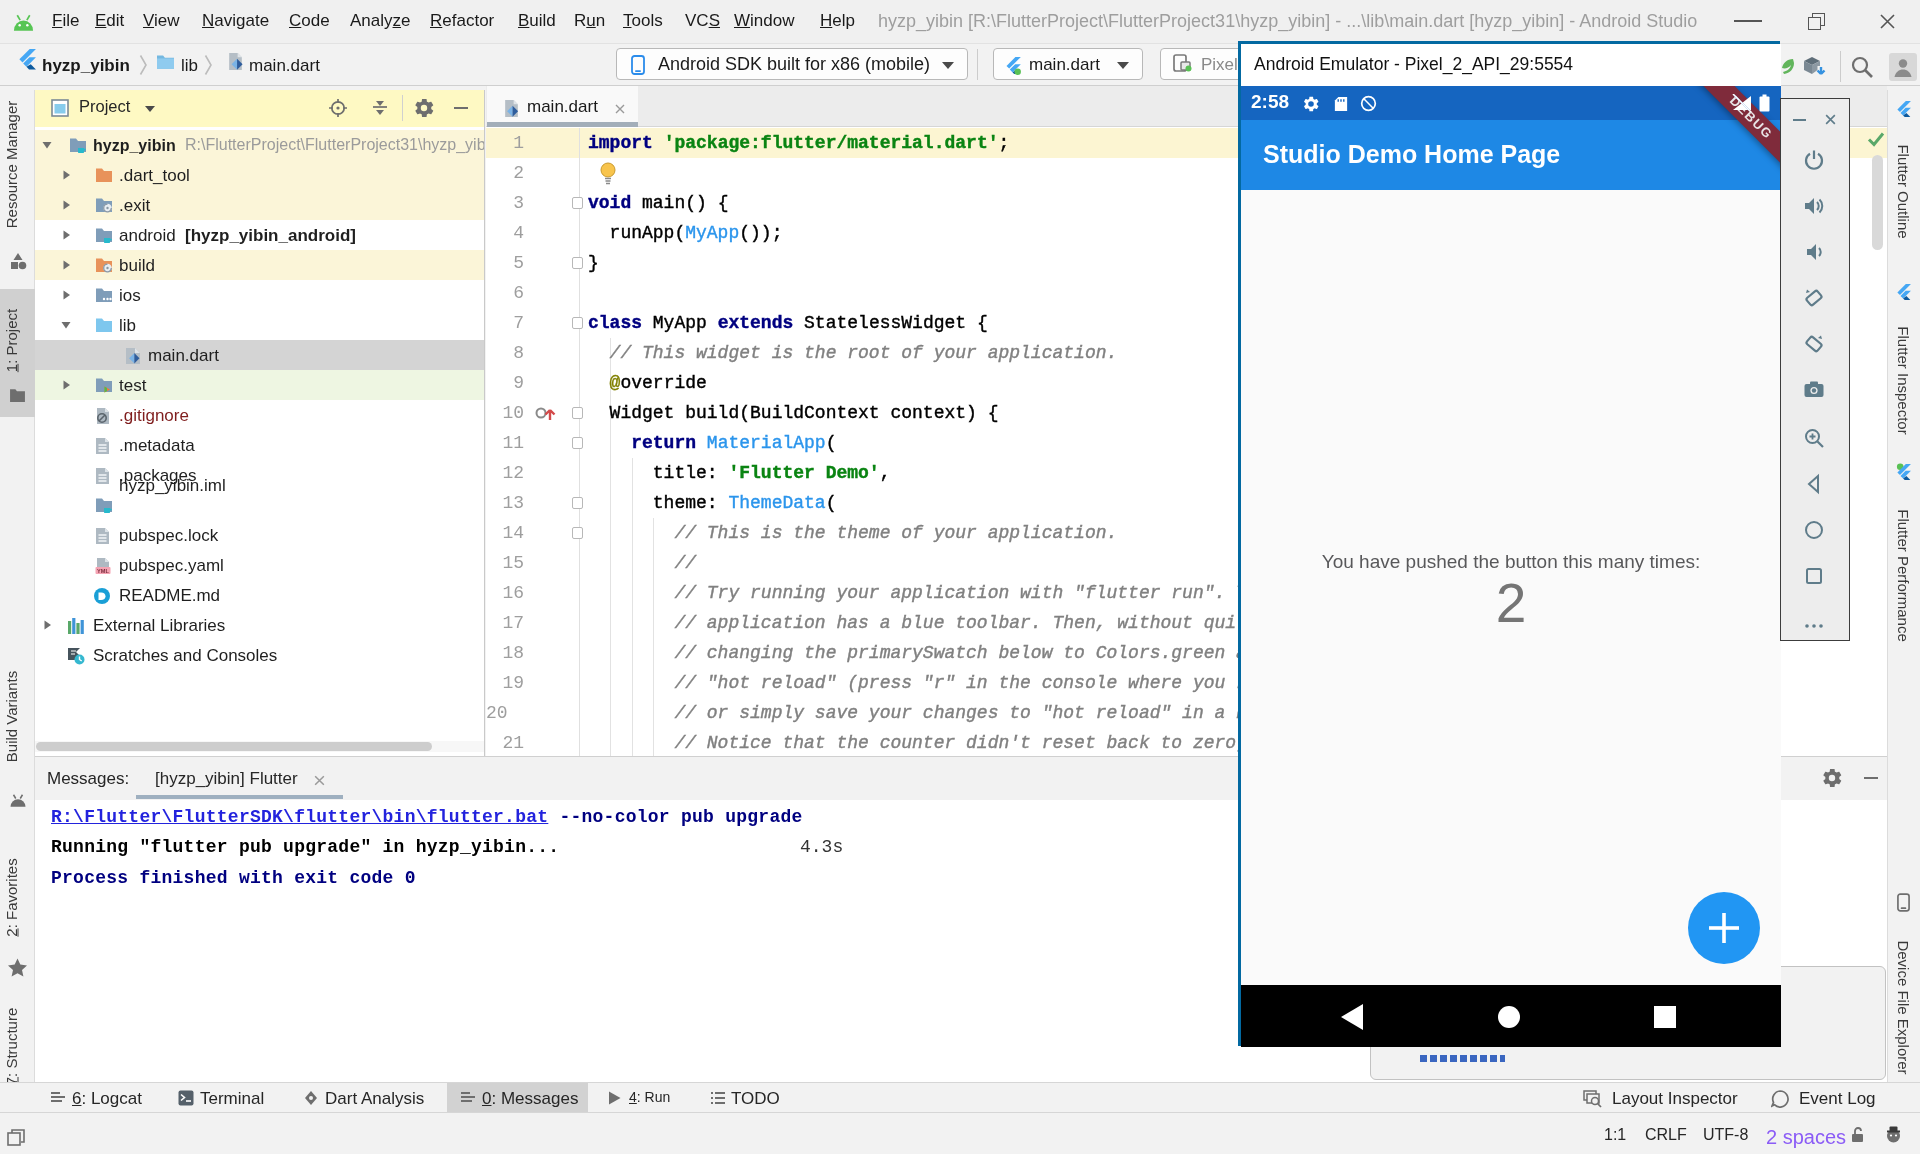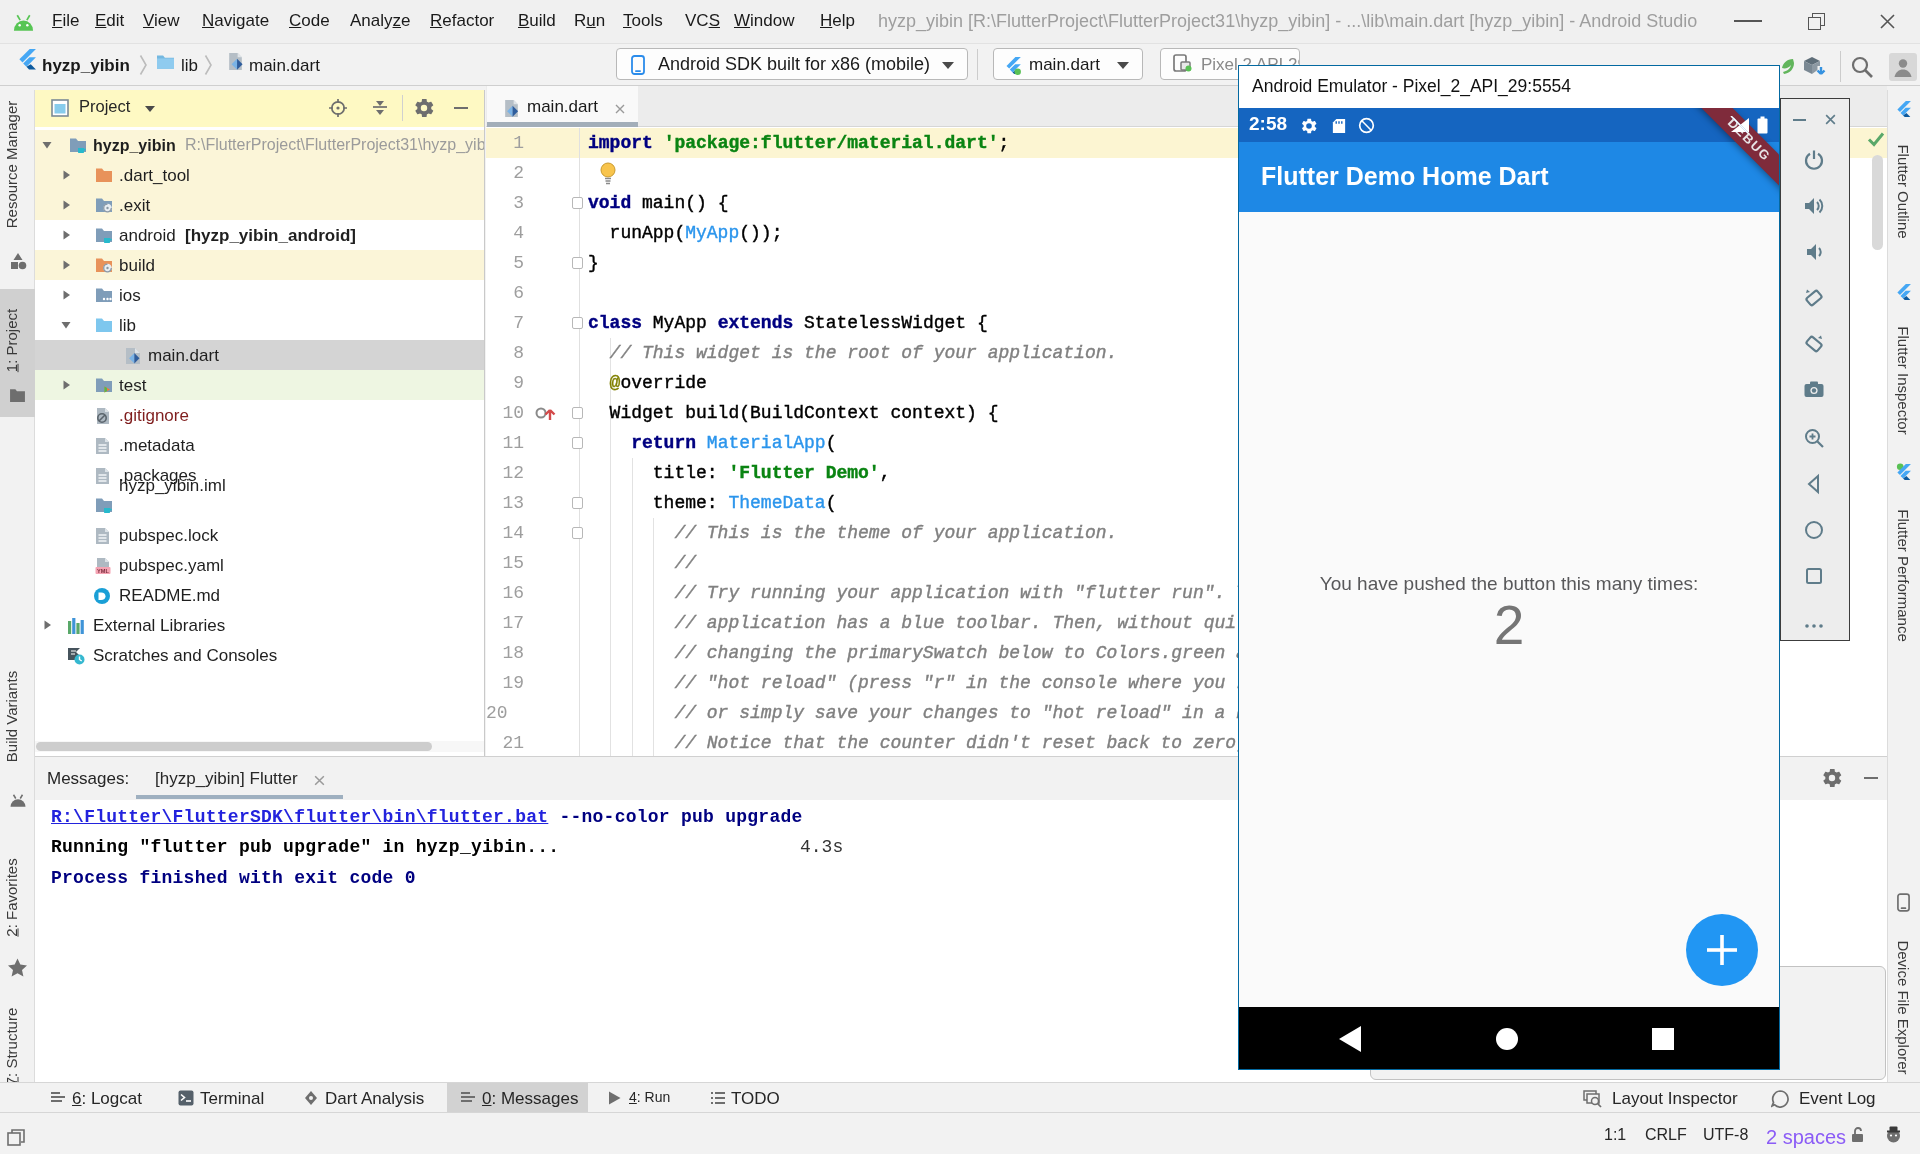--- a/index.html
+++ b/index.html
@@ -530,21 +530,21 @@
       </svg>
 <svg class="a" style="left:1884px;top:12px" width="19" height="19" viewBox="0 0 19 19">
         <circle cx="9.5" cy="11" r="6.5" fill="#6e6e6e"></circle>
         <rect x="5.5" y="1.5" width="8" height="5" rx="1" fill="#3a3a3a"></rect>
         <rect x="3" y="5.5" width="13" height="2" fill="#3a3a3a"></rect>
         <circle cx="7" cy="10.5" r="1.1" fill="#fff"></circle>
         <circle cx="12" cy="10.5" r="1.1" fill="#fff"></circle>
       </svg>
     </div>
 
-<div class="a" id="emu" style="left:1238px;top:65px;width:542px;height:1005px;background:#fff;border:1px solid #0369a1;z-index:50">
+<div class="a" id="emu" style="left:1238px;top:41px;width:542px;height:1005px;background:#fff;border:3px solid #0369a1;z-index:50">
       <div class="a" style="left:0;top:0;width:540px;height:42px;background:#fff">
         <span class="a" style="left:13px;top:10px;font-size:17.5px;color:#111">Android Emulator - Pixel_2_API_29:5554</span>
       </div>
 <div class="a" style="left:0;top:42px;width:540px;height:961px;overflow:hidden">
         <div class="a" style="left:0;top:0;width:540px;height:34px;background:#1565c0"></div>
         <span class="a" style="left:10px;top:5px;font-size:19px;color:#fff;font-weight:bold">2:58</span>
         <svg class="a" style="left:62px;top:10px" width="16" height="16" viewBox="0 0 20 20">
           <path fill="#fff" d="M17.2 10.9c0-.3.1-.6.1-.9s0-.6-.1-.9l1.9-1.5c.2-.1.2-.4.1-.6l-1.8-3.1c-.1-.2-.3-.3-.6-.2l-2.3.9c-.5-.4-1-.7-1.6-.9l-.3-2.4c0-.2-.2-.4-.5-.4h-3.6c-.2 0-.4.2-.5.4l-.3 2.4c-.6.2-1.1.5-1.6.9l-2.3-.9c-.2-.1-.5 0-.6.2L1.4 7c-.1.2-.1.5.1.6l1.9 1.5c0 .3-.1.6-.1.9s0 .6.1.9l-1.9 1.5c-.2.1-.2.4-.1.6l1.8 3.1c.1.2.3.3.6.2l2.3-.9c.5.4 1 .7 1.6.9l.3 2.4c0 .2.2.4.5.4h3.6c.2 0 .4-.2.5-.4l.3-2.4c.6-.2 1.1-.5 1.6-.9l2.3.9c.2.1.5 0 .6-.2l1.8-3.1c.1-.2.1-.5-.1-.6zM10 13.5A3.5 3.5 0 1 1 10 6.5a3.5 3.5 0 0 1 0 7z"></path>
         </svg>
         <svg class="a" style="left:93px;top:10px" width="14" height="16" viewBox="0 0 16 18">
@@ -558,21 +558,21 @@
         <svg class="a" style="left:490px;top:8px;z-index:5" width="22" height="18" viewBox="0 0 22 18">
           <path d="M2 16 20 16 20 2z" fill="#fff"></path>
           <path d="M3 1 19 17" stroke="#1565c0" stroke-width="1.2"></path>
           <path d="M2 0 20 18" stroke="#fff" stroke-width="1.6"></path>
         </svg>
         <svg class="a" style="left:518px;top:8px;z-index:5" width="11" height="18" viewBox="0 0 11 18">
           <rect x="0.5" y="2.5" width="10" height="15" rx="1" fill="#fff"></rect>
           <rect x="3.5" y="0.5" width="4" height="2.5" fill="#fff"></rect>
         </svg>
         <div class="a" style="left:0;top:34px;width:540px;height:70px;background:#1e88e5"></div>
-        <span class="a" style="left:22px;top:54px;font-size:25px;color:#fff;font-weight:bold">Flutter Demo Home Dart</span>
+        <span class="a" style="left:22px;top:54px;font-size:25px;color:#fff;font-weight:bold">Studio Demo Home Page</span>
         <div class="a" style="left:0;top:104px;width:540px;height:795px;background:#fafafa"></div>
         <div class="a" style="left:0;top:465px;width:540px;text-align:center;font-size:19px;color:#58585a">You have pushed the button this many times:</div>
         <div class="a" style="left:0;top:485px;width:540px;text-align:center;font-size:55px;color:#757575">2</div>
         <div class="a" style="left:447px;top:806px;width:72px;height:72px;border-radius:50%;background:#2196f3"></div>
         <svg class="a" style="left:447px;top:806px" width="72" height="72" viewBox="0 0 72 72">
           <rect x="34.2" y="21" width="3.6" height="30" fill="#fff"></rect>
           <rect x="21" y="34.2" width="30" height="3.6" fill="#fff"></rect>
         </svg>
         <div class="a" style="left:0;top:899px;width:540px;height:62px;background:#000"></div>
         <div class="a" style="left:100px;top:918px;width:0;height:0;border-top:13px solid transparent;border-bottom:13px solid transparent;border-right:22px solid #fff"></div>

